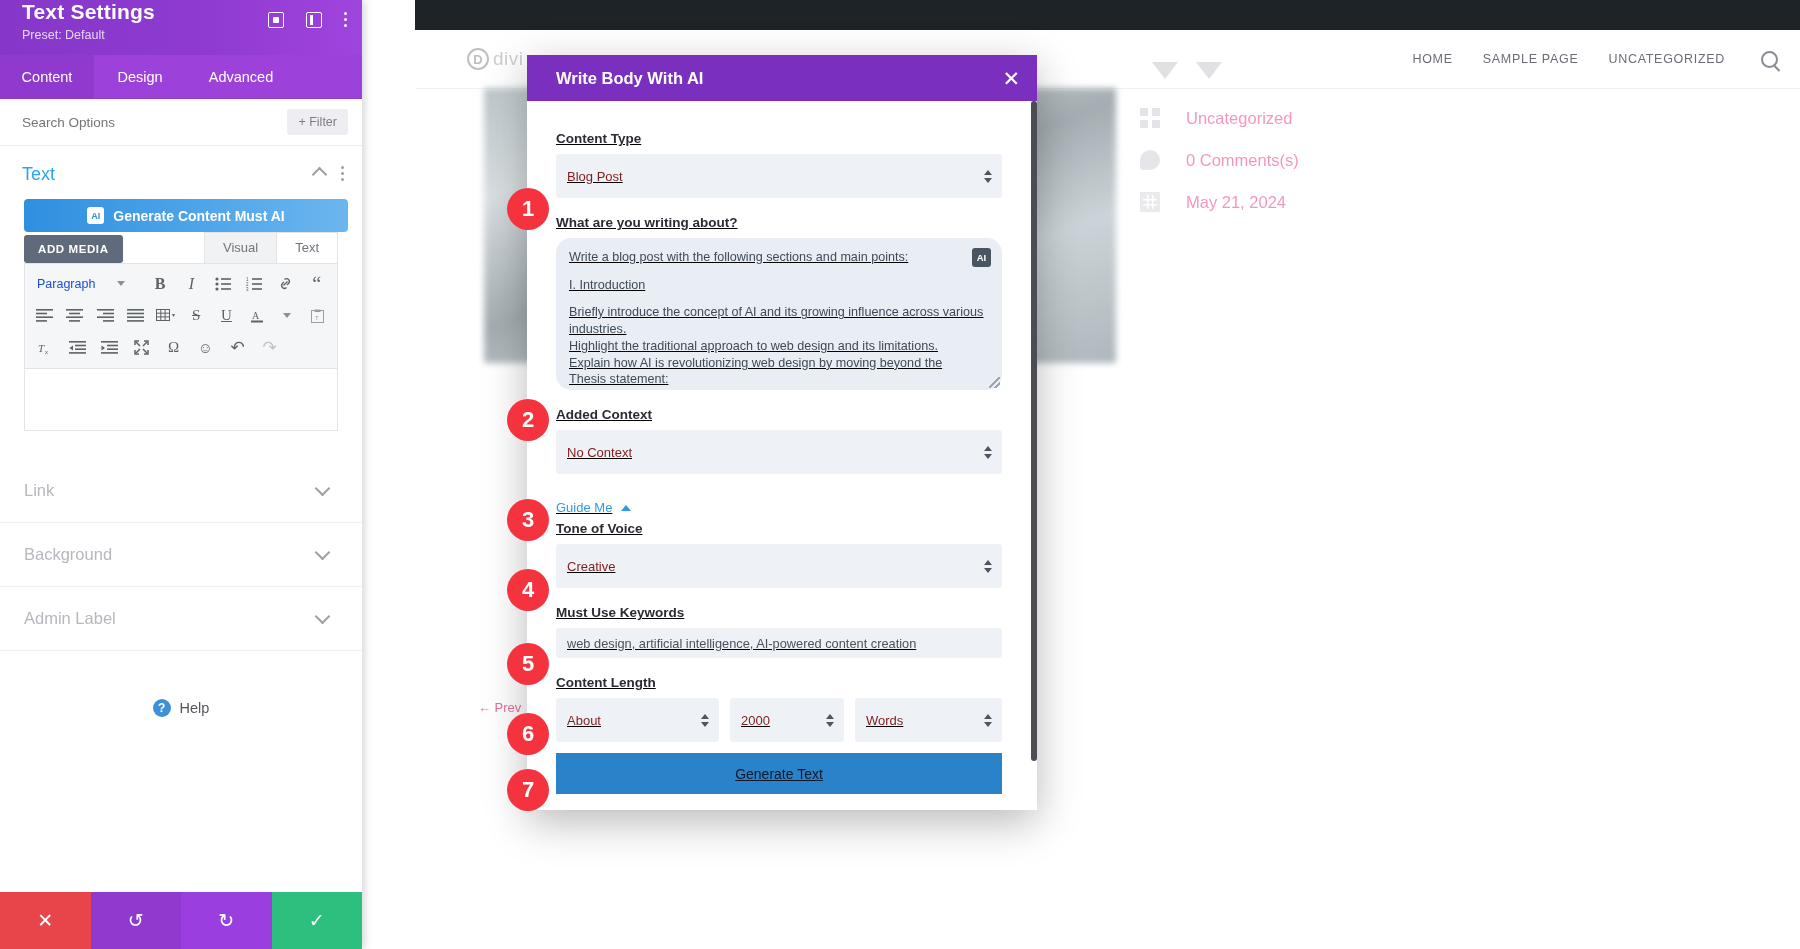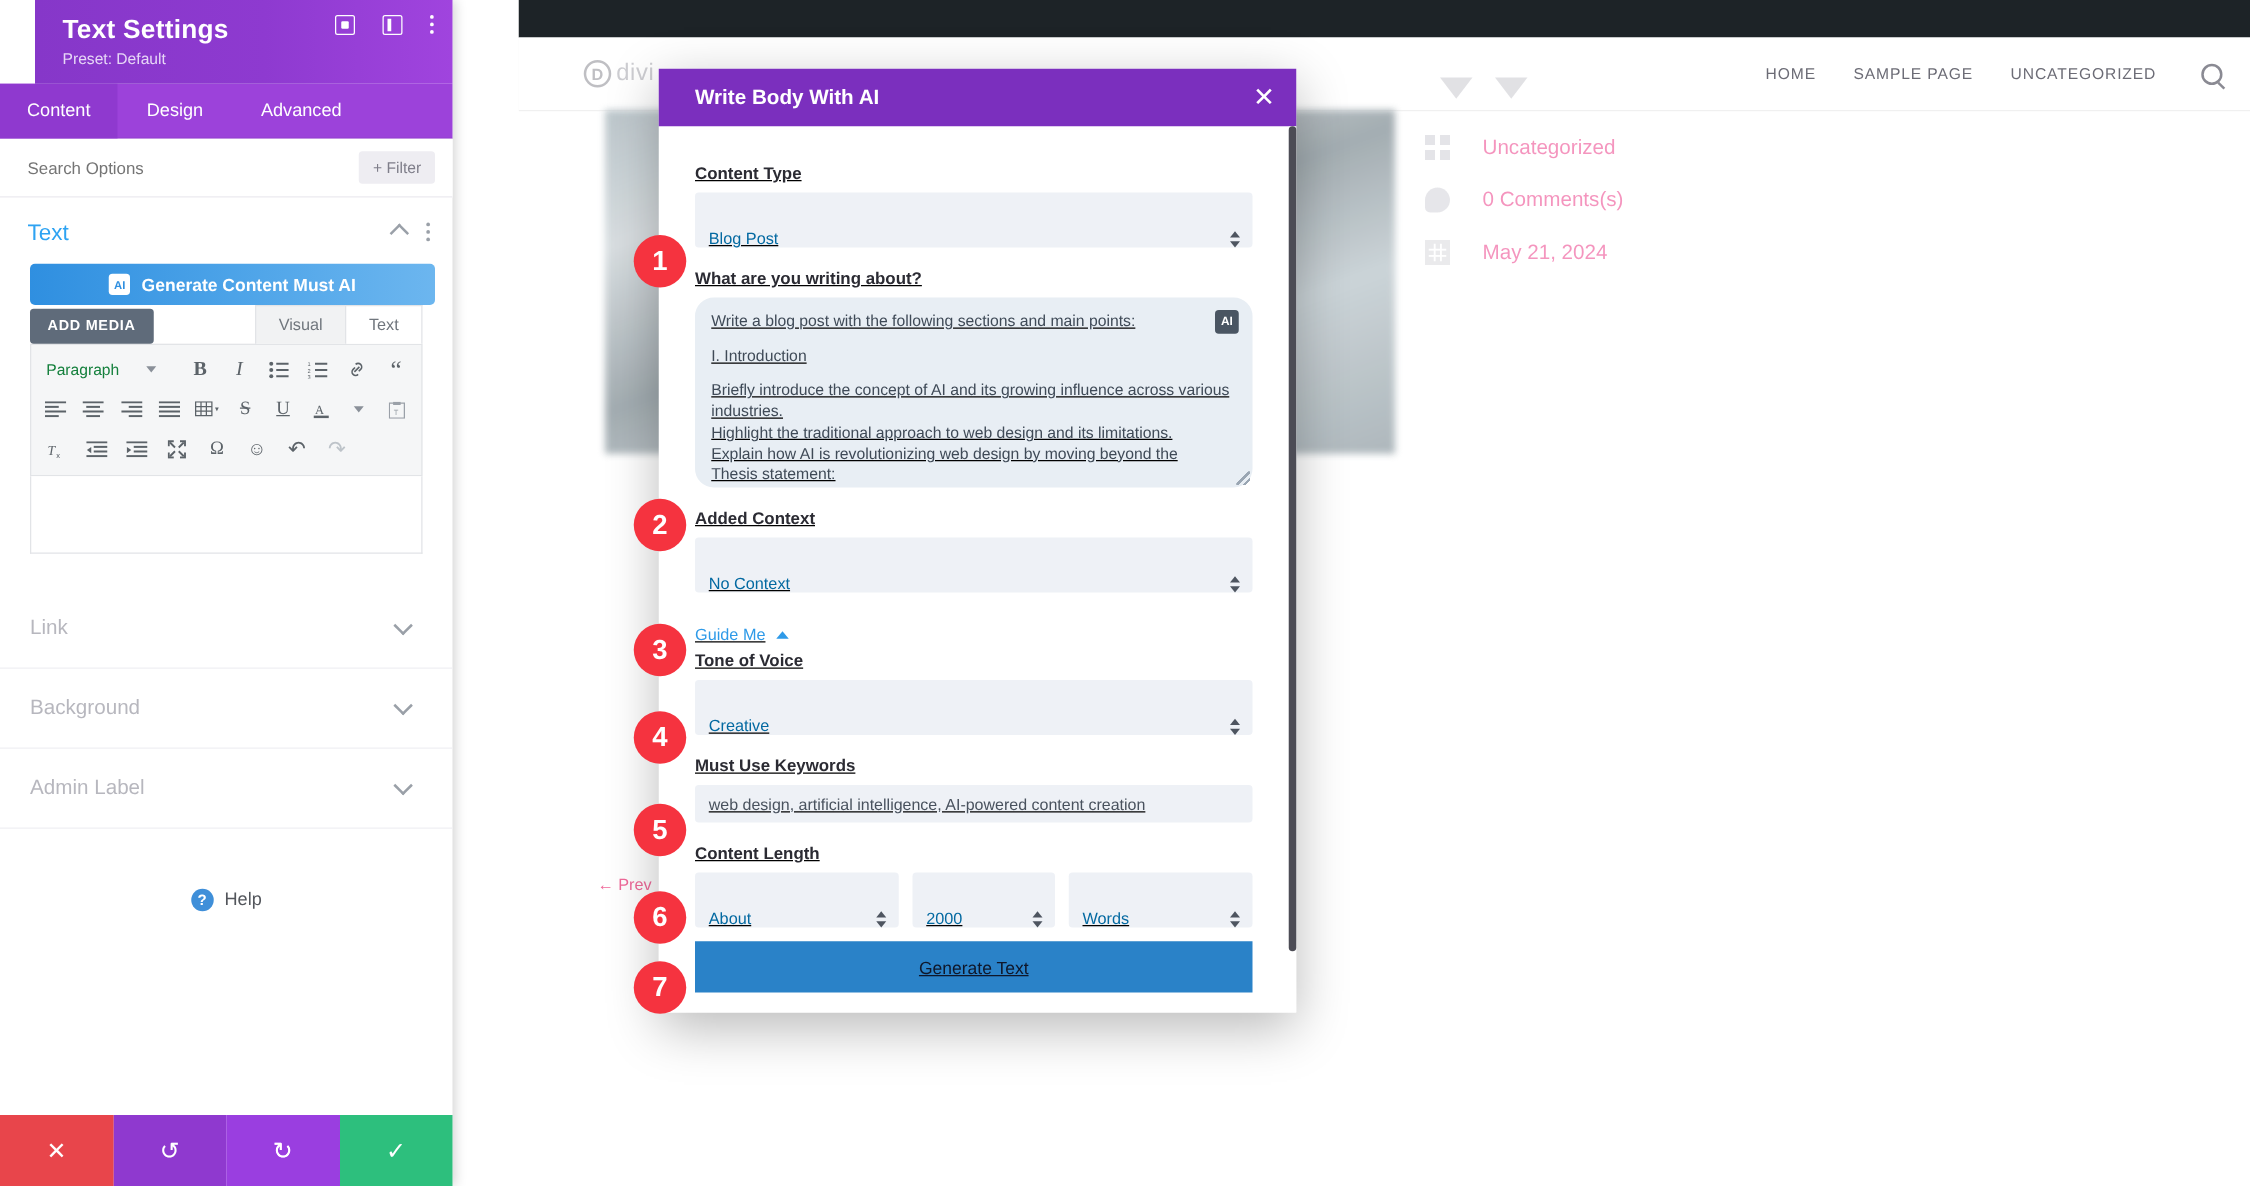--- a/index.html
+++ b/index.html
@@ -88,21 +88,21 @@
   .meta-text { font-size: 16.5px; color: #ec3f8a; }
 
   
   .sidebar {
     position: absolute; left: 0; top: 0; width: 362px; height: 949px;
     background: #fff; box-shadow: 2px 0 9px rgba(0,0,0,.18); z-index: 5;
     display: flex; flex-direction: column;
   }
   .sb-head {
     background: linear-gradient(90deg,#8637c9 0%, #8e3ad0 55%, #a044de 100%);
-    padding: 12px 14px 13px 22px; color: #fff; position: relative; margin-left: 28px;
+    padding: 0 14px 13px 22px; color: #fff; position: relative;
   }
   .sb-title { font-size: 21px; font-weight: 700; letter-spacing: .2px; }
   .sb-preset { font-size: 12.5px; margin-top: 4px; color: #e6d6f6; }
   .sb-head-icons {
     position: absolute; right: 14px; top: 12px; display: flex;
     align-items: center; gap: 22px;
   }
   .hi { width: 16px; height: 16px; position: relative; cursor: pointer; }
   .hi-focus { border: 1.6px solid #fff; border-radius: 2px; }
   .hi-focus::after {
@@ -183,21 +183,21 @@
   }
   .ed-tab.active { background: #f1f2f3; }
   .ed-tab.alt { background: #fff; margin-left: -1px; }
   .ed-toolbar {
     border: 1px solid #e2e4e7; background: #f5f6f7; padding: 7px 6px 8px;
     display: flex; flex-direction: column; gap: 7px;
   }
   .tb-row { display: flex; align-items: center; gap: 3px; }
   .tb-sel {
     display: flex; align-items: center; gap: 22px; font-size: 12.5px;
-    color: #15803d; padding: 2px 6px 2px 6px; min-width: 112px; cursor: pointer;
+    color: #1d4ed8; padding: 2px 6px 2px 6px; min-width: 112px; cursor: pointer;
   }
   .caret-sm {
     width: 0; height: 0; border-left: 4px solid transparent;
     border-right: 4px solid transparent; border-top: 5px solid #8a9099;
   }
   .tbi {
     width: 29px; height: 25px; display: flex; align-items: center;
     justify-content: center; color: #5c6369; font-size: 14px; cursor: pointer;
     position: relative;
   }
@@ -242,21 +242,21 @@
   .modal-x { font-size: 21px; line-height: 1; cursor: pointer; font-weight: 300; }
   .modal-scroll {
     flex: 1; overflow: hidden; position: relative; padding: 30px 35px 0 29px; text-decoration: underline;
   }
   .fld { margin-bottom: 17px; }
   .fld-label {
     font-size: 13.5px; font-weight: 700; color: #2b2b33; margin-bottom: 8px;
   }
   .sel {
     background: #eef1f6; height: 44px; border-radius: 3px; display: flex;
-    align-items: flex-end; padding: 0 10px 0 11px; font-size: 13px; color: #0369a1;
+    align-items: center; padding: 0 10px 0 11px; font-size: 13px; color: #7f1d1d;
     cursor: pointer;
   }
   .sel .v { flex: 1; }
   .updown { display: flex; flex-direction: column; gap: 3px; align-items: center; }
   .updown .u {
     width: 0; height: 0; border-left: 4px solid transparent;
     border-right: 4px solid transparent; border-bottom: 5px solid #4e5560;
   }
   .updown .d {
     width: 0; height: 0; border-left: 4px solid transparent;

